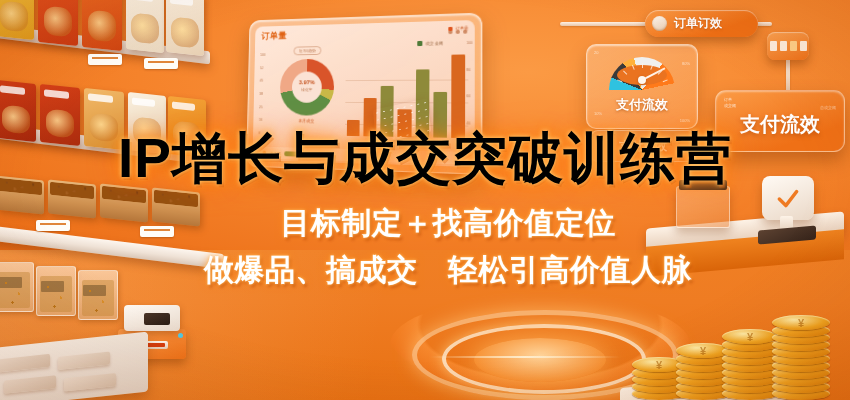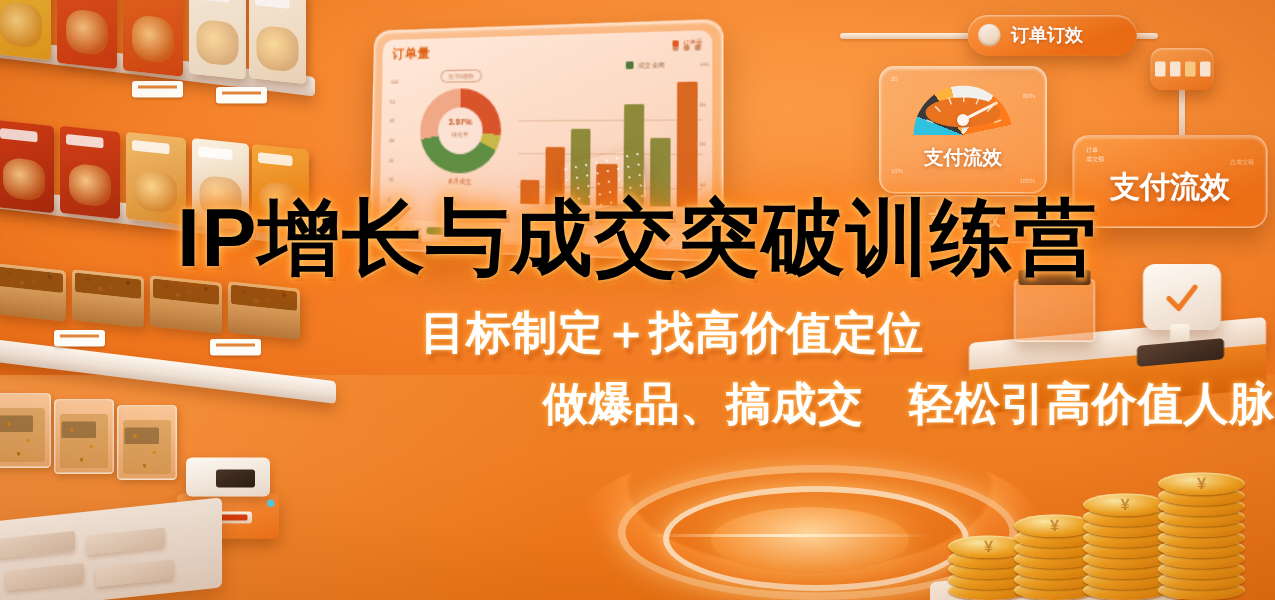--- a/index.html
+++ b/index.html
@@ -218,21 +218,21 @@
 
   
   .headline{position:absolute;left:0;right:0;top:131px;text-align:center;z-index:40;}
   .h-main{font-size:55px;font-weight:bold;letter-spacing:1px;color:#000000;line-height:1;
     text-shadow:
       0 0 4px #ffd27a, 0 0 9px #ff9b2e, 0 0 18px #ff7a10,
       0 0 30px rgba(255,120,20,.9), 2px 3px 0 rgba(190,70,0,.45);}
   .subs{position:absolute;left:0;right:0;top:200px;text-align:center;z-index:40;padding-left:46px;}
   .h-sub{font-size:30px;font-weight:bold;color:#fff;line-height:1.55;letter-spacing:.5px;
     text-shadow:0 0 3px #ffc066, 0 0 8px #ff8a1e, 2px 3px 3px rgba(170,60,0,.55);}
-  .nowrap{white-space:pre;text-align:right;}
+  .nowrap{white-space:pre;}
 </style>
 </head>
 <body>
 
 <div id="stage">
 
   <div class="bg-wall"></div>
   <div class="bg-floor"></div>
   <div class="floor-sheen"></div>
 

